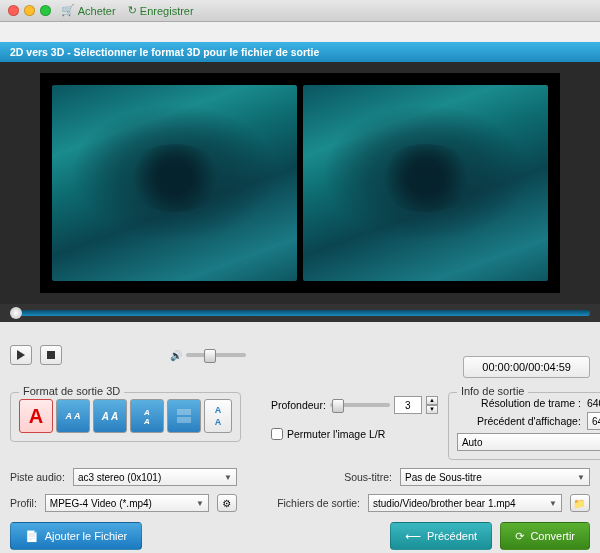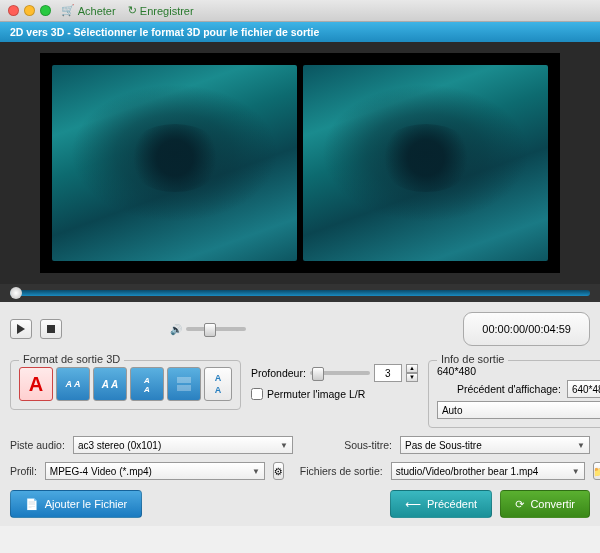--- a/index.html
+++ b/index.html
@@ -4,62 +4,62 @@
 <style>
 * { box-sizing: border-box; margin: 0; padding: 0; font-family: "Lucida Grande", Arial, sans-serif; }
 body { background: #f0f0f0; width: 600px; height: 553px; overflow: hidden; }
 .titlebar { height: 22px; background: linear-gradient(#e8e8e8,#cfcfcf); display:flex; align-items:center; padding:0 8px; font-size:11px; color:#333; border-bottom:1px solid #aaa; }
 .traffic { display:flex; gap:5px; margin-right:10px; }
 .dot { width:11px; height:11px; border-radius:50%; border:1px solid rgba(0,0,0,.2); }
 .dot.r{background:#ff5f57}.dot.y{background:#ffbd2e}.dot.g{background:#28c940}
 .title { flex:1; text-align:center; }
 .topbtns { display:flex; gap:12px; font-size:11px; color:#2a7a2e; }
 .topbtns span { display:flex; align-items:center; gap:3px; cursor:pointer; }
-.banner { height:20px; background:linear-gradient(#3db4e6,#1e8bc0); color:#fff; font-size:10.5px; font-weight:bold; display:flex; align-items:center; padding:0 10px; }
+.banner { height:20px; background:linear-gradient(#3db4e6,#1e8bc0); color:#fff; font-size:10.5px; font-weight:bold; display:flex; align-items:center; padding:0 10px;margin-top:20px; }
 .preview { background:#2a2a2a; height:242px; display:flex; align-items:center; justify-content:center; }
 .vidbox { background:#000; width:520px; height:220px; display:flex; gap:6px; padding:12px; }
 .frame { flex:1; background:linear-gradient(160deg,#0a5560 0%,#1a8b8e 25%,#0d6b70 40%,#0a4550 60%,#1a7a85 85%,#0d5560 100%); border-radius:2px; position:relative; overflow:hidden; }
 .frame::before{content:"";position:absolute;inset:0;background:radial-gradient(ellipse 60% 50% at 50% 45%,rgba(10,50,60,.9) 0%,rgba(10,50,60,.5) 40%,transparent 70%);}
 .frame::after{content:"";position:absolute;top:30%;left:30%;width:40%;height:35%;background:radial-gradient(circle,rgba(5,30,40,.8) 30%,transparent 70%);border-radius:50%;}
 .scrub { height:18px; background:#333; display:flex; align-items:center; padding:0 10px; }
 .track { flex:1; height:6px; background:linear-gradient(#0a4a6a,#1a8bc0); border-radius:3px; position:relative; }
 .knob { position:absolute; left:0; top:-3px; width:12px; height:12px; background:radial-gradient(#fff,#bbb); border-radius:50%; }
 .lower { background:#e8e8e8; padding:6px 10px 8px; }
 .controls { display:flex; align-items:center; gap:8px; padding:4px 0 8px; }
 .btn-sq { width:22px; height:20px; background:linear-gradient(#fcfcfc,#e8e8e8); border:1px solid #999; border-radius:3px; display:flex; align-items:center; justify-content:center; font-size:10px; cursor:pointer; }
 .vol { display:flex; align-items:center; gap:4px; margin-left:100px; font-size:10px; }
 .volslider { width:60px; height:4px; background:#bbb; border-radius:2px; position:relative; }
 .volslider::after{content:"";position:absolute;left:30%;top:-4px;width:10px;height:12px;background:linear-gradient(#fff,#ccc);border:1px solid #888;border-radius:2px;}
-.time { margin-left:auto; background:linear-gradient(#fcfcfc,#eaeaea); border:1px solid #aaa; border-radius:9px; padding:10px 18px; font-size:11px; }
+.time { margin-left:auto; background:linear-gradient(#fcfcfc,#eaeaea); border:1px solid #aaa; border-radius:3px; padding:4px 18px; font-size:11px;margin-top:24px; }
 .row { display:flex; gap:10px; align-items:flex-start; }
 .group { border:1px solid #bbb; border-radius:4px; padding:6px 8px 8px; position:relative; margin-top:6px; }
 .group-title { position:absolute; top:-8px; left:8px; background:#e8e8e8; padding:0 4px; font-size:11px; color:#333; }
 .fmt3d { width:244px; }
 .fmtbtns { display:flex; gap:3px; }
 .fbtn { width:34px; height:34px; background:linear-gradient(#fdfdfd,#e8e8e8); border:1px solid #999; border-radius:3px; display:flex; align-items:center; justify-content:center; font-size:14px; font-weight:bold; cursor:pointer; }
 .fbtn.red { color:#d00; font-size:20px; border-color:#c44; background:linear-gradient(#ffeaea,#ffd0d0); }
 .fbtn.blue { color:#fff; background:linear-gradient(#5ab0e0,#2a80c0);font-style:italic; }
 .fbtn.stack { flex-direction:column; gap:2px; font-size:9px; width:28px; }
-.depth { display:flex; flex-direction:column; gap:6px; font-size:10.5px; padding-top:10px; }
+.depth { display:flex; flex-direction:column; gap:14px; font-size:10.5px; padding-top:10px;margin-left:20px; }
 .depthrow { display:flex; align-items:center; gap:4px; }
 .dslider { width:60px; height:4px; background:#bbb; border-radius:2px; position:relative; }
 .dslider::after{content:"";position:absolute;left:2px;top:-4px;width:10px;height:12px;background:linear-gradient(#fff,#ccc);border:1px solid #888;border-radius:2px;}
 .numbox { width:28px; height:18px; border:1px solid #999; background:#fff; font-size:10px; text-align:center; }
 .stepbtn { width:12px; display:flex; flex-direction:column; }
 .stepbtn div{height:9px;border:1px solid #999;background:linear-gradient(#fff,#ddd);font-size:6px;text-align:center;line-height:7px;}
 .chk { display:flex; align-items:center; gap:4px; }
 .chk input{width:12px;height:12px;}
 .info { flex:1; font-size:10.5px; display:flex; flex-direction:column; gap:3px; padding-top:4px; }
 .inforow { display:flex; align-items:center; }
 .inforow .lbl { width:130px; text-align:right; padding-right:6px; }
 .sel { flex:1; height:18px; border:1px solid #999; background:linear-gradient(#fff,#eee); font-size:10px; padding:0 4px; display:flex; align-items:center; justify-content:space-between; }
 .sel .arr{font-size:8px;color:#555;}
 .row2 { display:flex; gap:8px; font-size:10.5px; margin-top:8px; align-items:center; }
 .row2 .lbl { color:#333; white-space:nowrap; }
-.row2 .sel { width:220px; flex:none; }
+.row2 .sel { width:164px; flex:none; }
 .iconbtn { width:20px; height:18px; border:1px solid #999; background:linear-gradient(#fff,#e5e5e5); border-radius:3px; display:flex; align-items:center; justify-content:center; font-size:10px; cursor:pointer; }
 .bottombar { display:flex; gap:8px; margin-top:10px; }
 .bigbtn { height:28px; border-radius:4px; display:flex; align-items:center; gap:6px; padding:0 14px; font-size:11px; color:#fff; cursor:pointer; border:1px solid rgba(0,0,0,.2); }
 .bigbtn.blue { background:linear-gradient(#4aa8e0,#1a7ac0); }
 .bigbtn.teal { background:linear-gradient(#3ab8c0,#1a9098); }
 .bigbtn.green { background:linear-gradient(#5ab030,#3a8818); }
 .spacer{flex:1;}
 svg{display:block;}
 </style>
 </head>
@@ -155,20 +155,21 @@
       </div>
       <label class="chk">
         <input type="checkbox" style="">
         <span>Permuter l'image L/R</span>
       </label>
     </div>
 
     <div class="group info" style="flex:1">
       <div class="group-title">Info de sortie</div>
       <div class="inforow">
+          <span class="lbl">Résolution de trame :</span>
           <span>640*480</span>
         </div>
       <div class="inforow">
           <span class="lbl">Précédent d'affichage:</span>
           <div class="sel">
             <span>640*480</span>
           </div>
         </div>
       <div class="inforow">
           <div class="sel">

